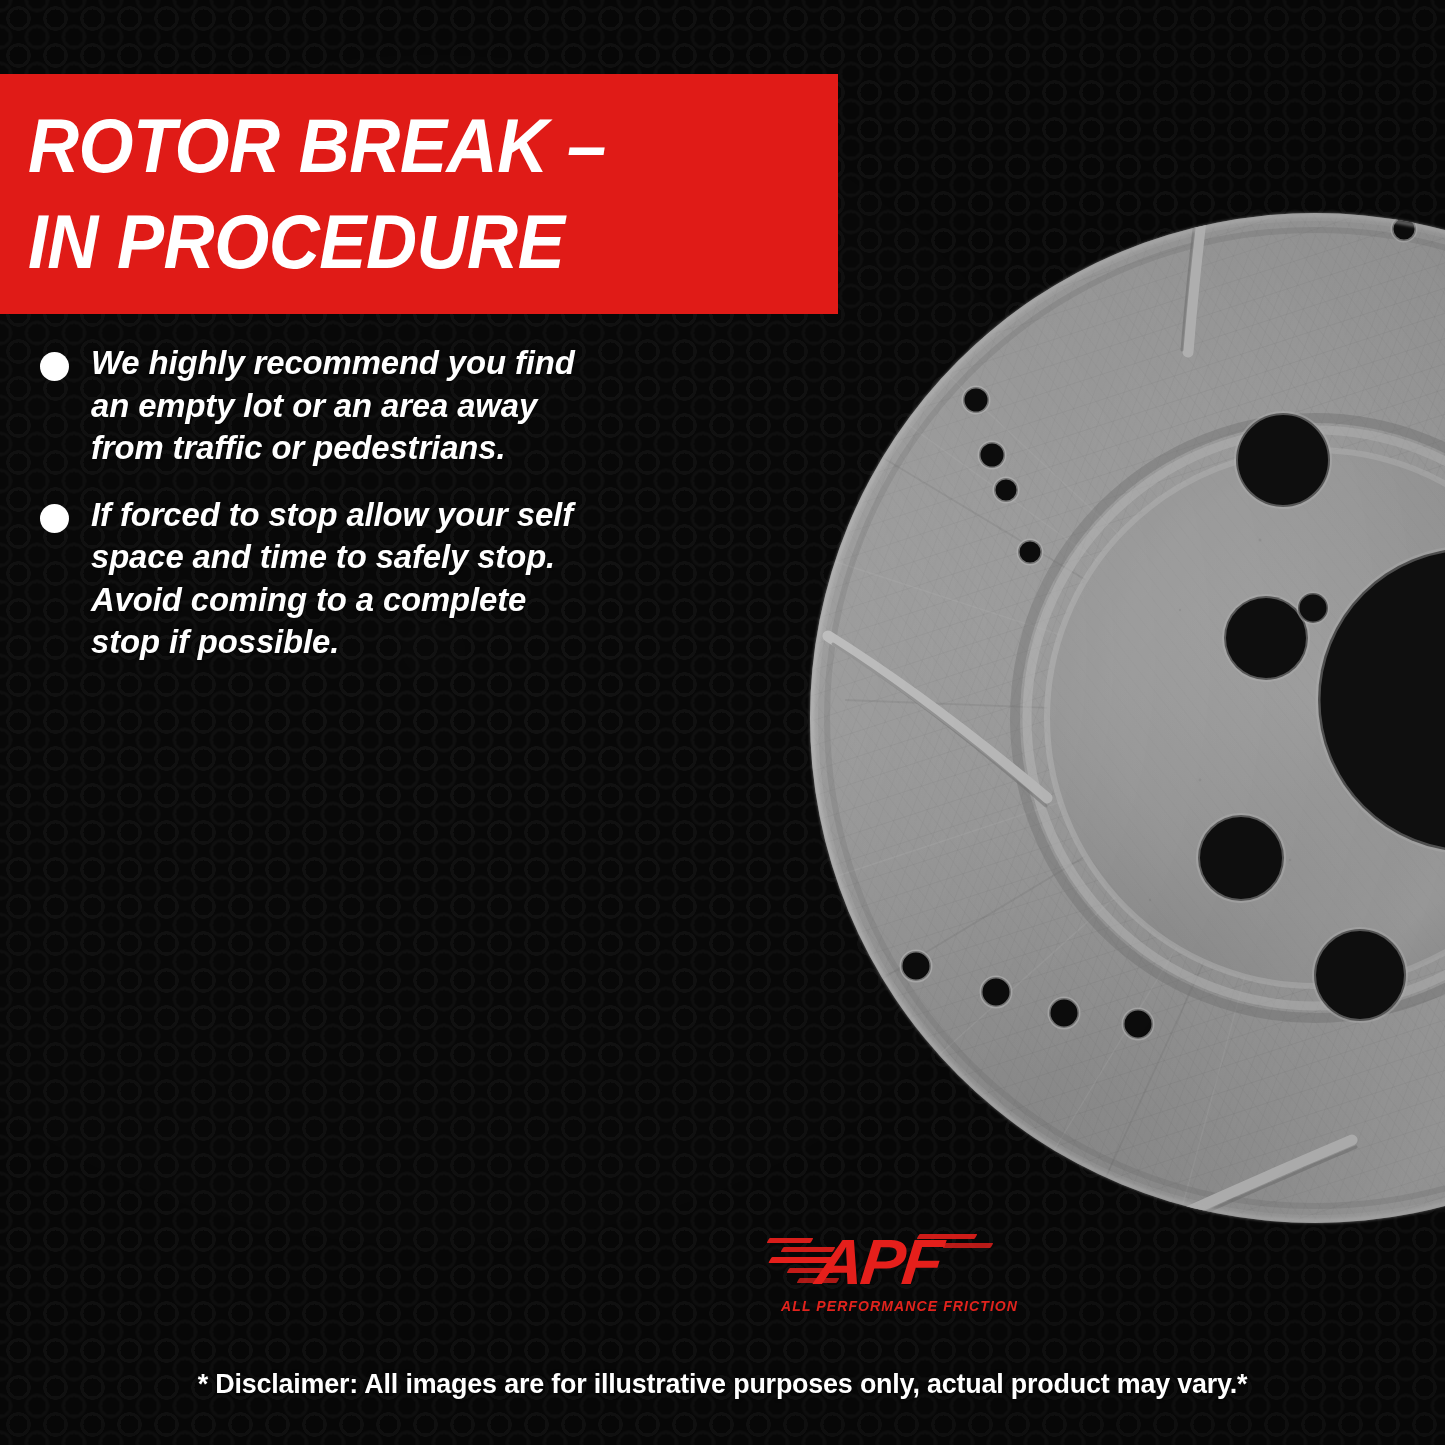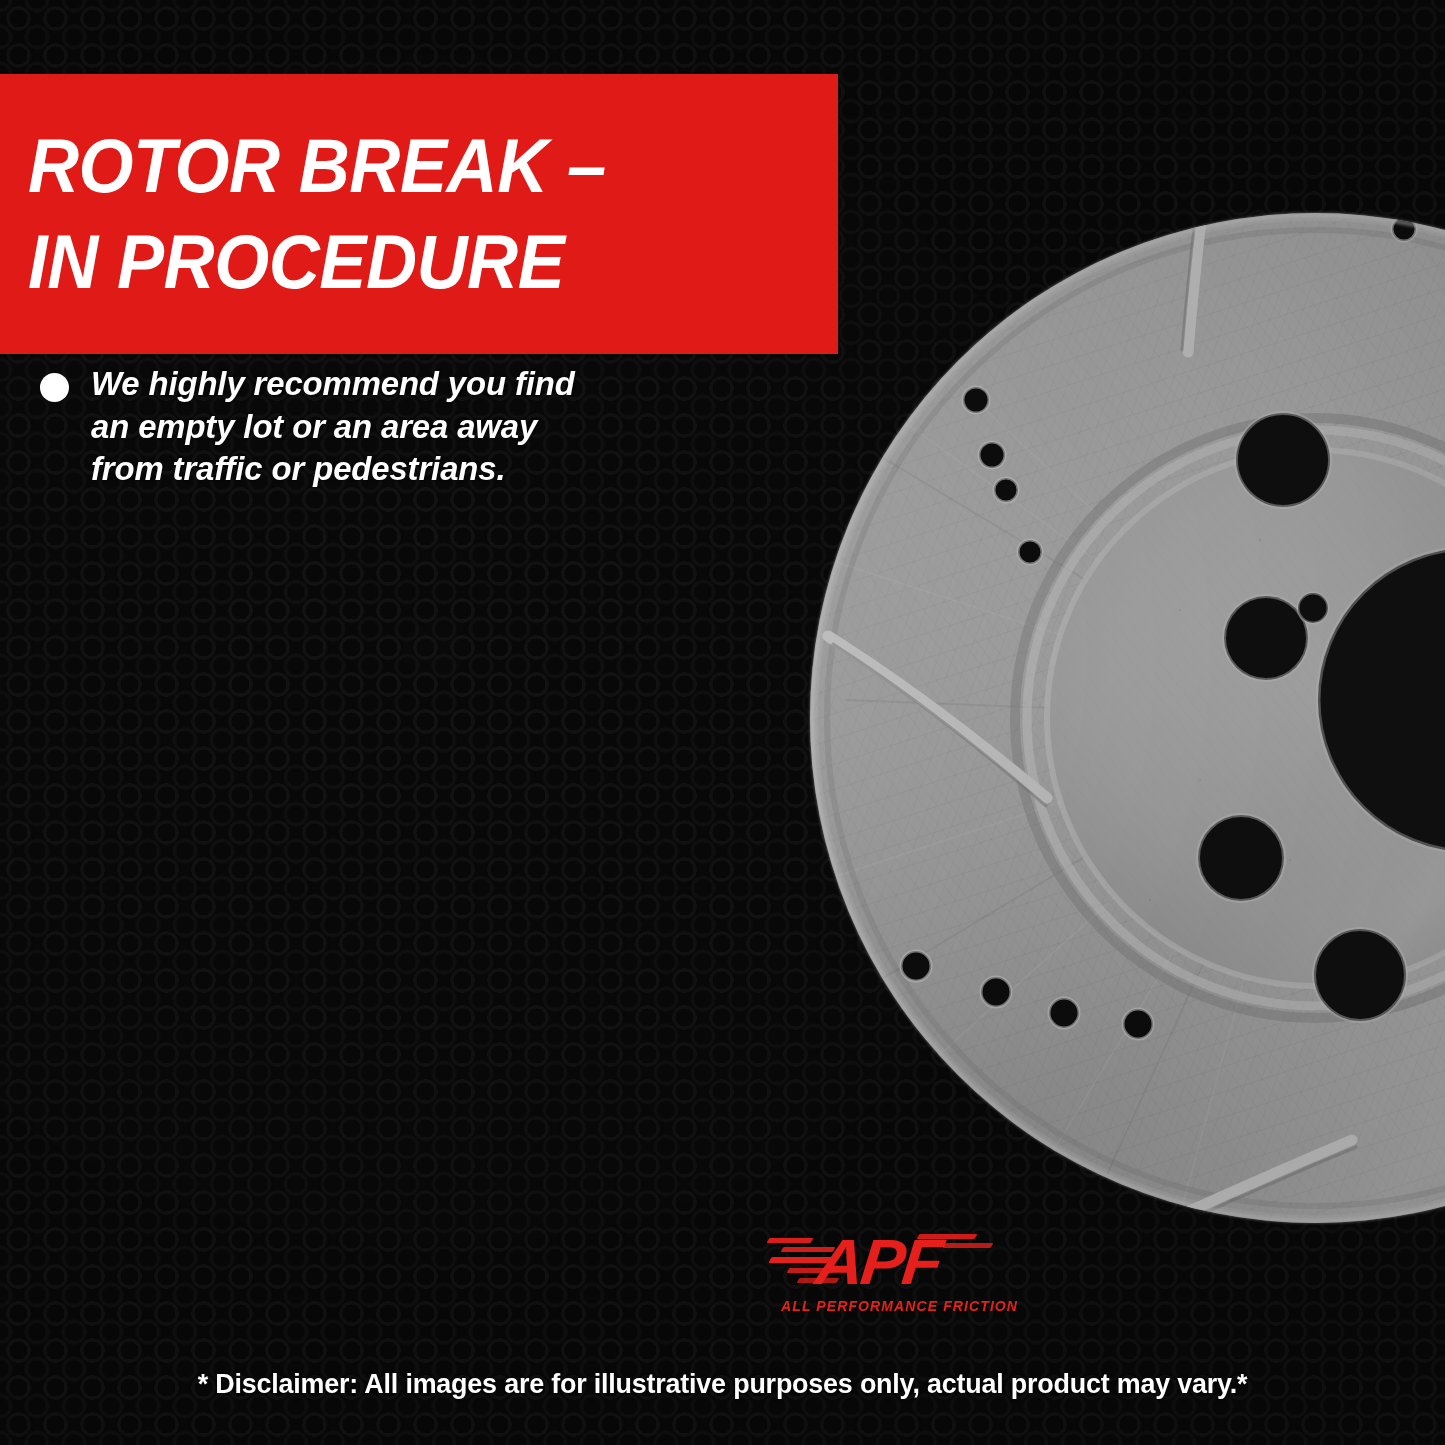--- a/index.html
+++ b/index.html
@@ -44,21 +44,21 @@
     pointer-events: none;
   }
   .rotor-svg { position:absolute; left:0; top:0; }
 
   
   #title-banner {
     position: absolute;
     left: 0;
     top: 74px;
     width: 838px;
-    height: 280px;
+    height: 240px;
     background: #E01B17;
     display: flex;
     flex-direction: column;
     justify-content: center;
     padding: 0 0 0 28px;
     box-sizing: border-box;
     z-index: 5;
   }
   .title-line {
     color: #ffffff;
@@ -70,21 +70,21 @@
     letter-spacing: -0.5px;
     transform: scaleX(0.93);
     transform-origin: left center;
     white-space: nowrap;
   }
 
   
   #bullet-list {
     position: absolute;
     left: 40px;
-    top: 363px;
+    top: 342px;
     width: 720px;
     z-index: 5;
   }
   .bullet-item {
     display: flex;
     align-items: flex-start;
     margin-bottom: 24px;
   }
   .bullet-dot {
     flex: 0 0 auto;
@@ -361,20 +361,27 @@
   <div id="bullet-list">
 
     <div class="bullet-item">
       <div class="bullet-dot"></div>
       <div class="bullet-text">We highly recommend you find
 an empty lot or an area away
 from traffic or pedestrians.</div>
     </div>
 
 
+    <div class="bullet-item">
+      <div class="bullet-dot"></div>
+      <div class="bullet-text">If forced to stop allow your self
+space and time to safely stop.
+Avoid coming to a complete
+stop if possible.</div>
+    </div>
 
 
 
 
   </div>
 
   <div id="apf-logo">
     <div id="apf-mark">
 
       <span class="streak" style="left:0px;  top:6px;  width:44px; height:5px;  opacity:.95;"></span>

